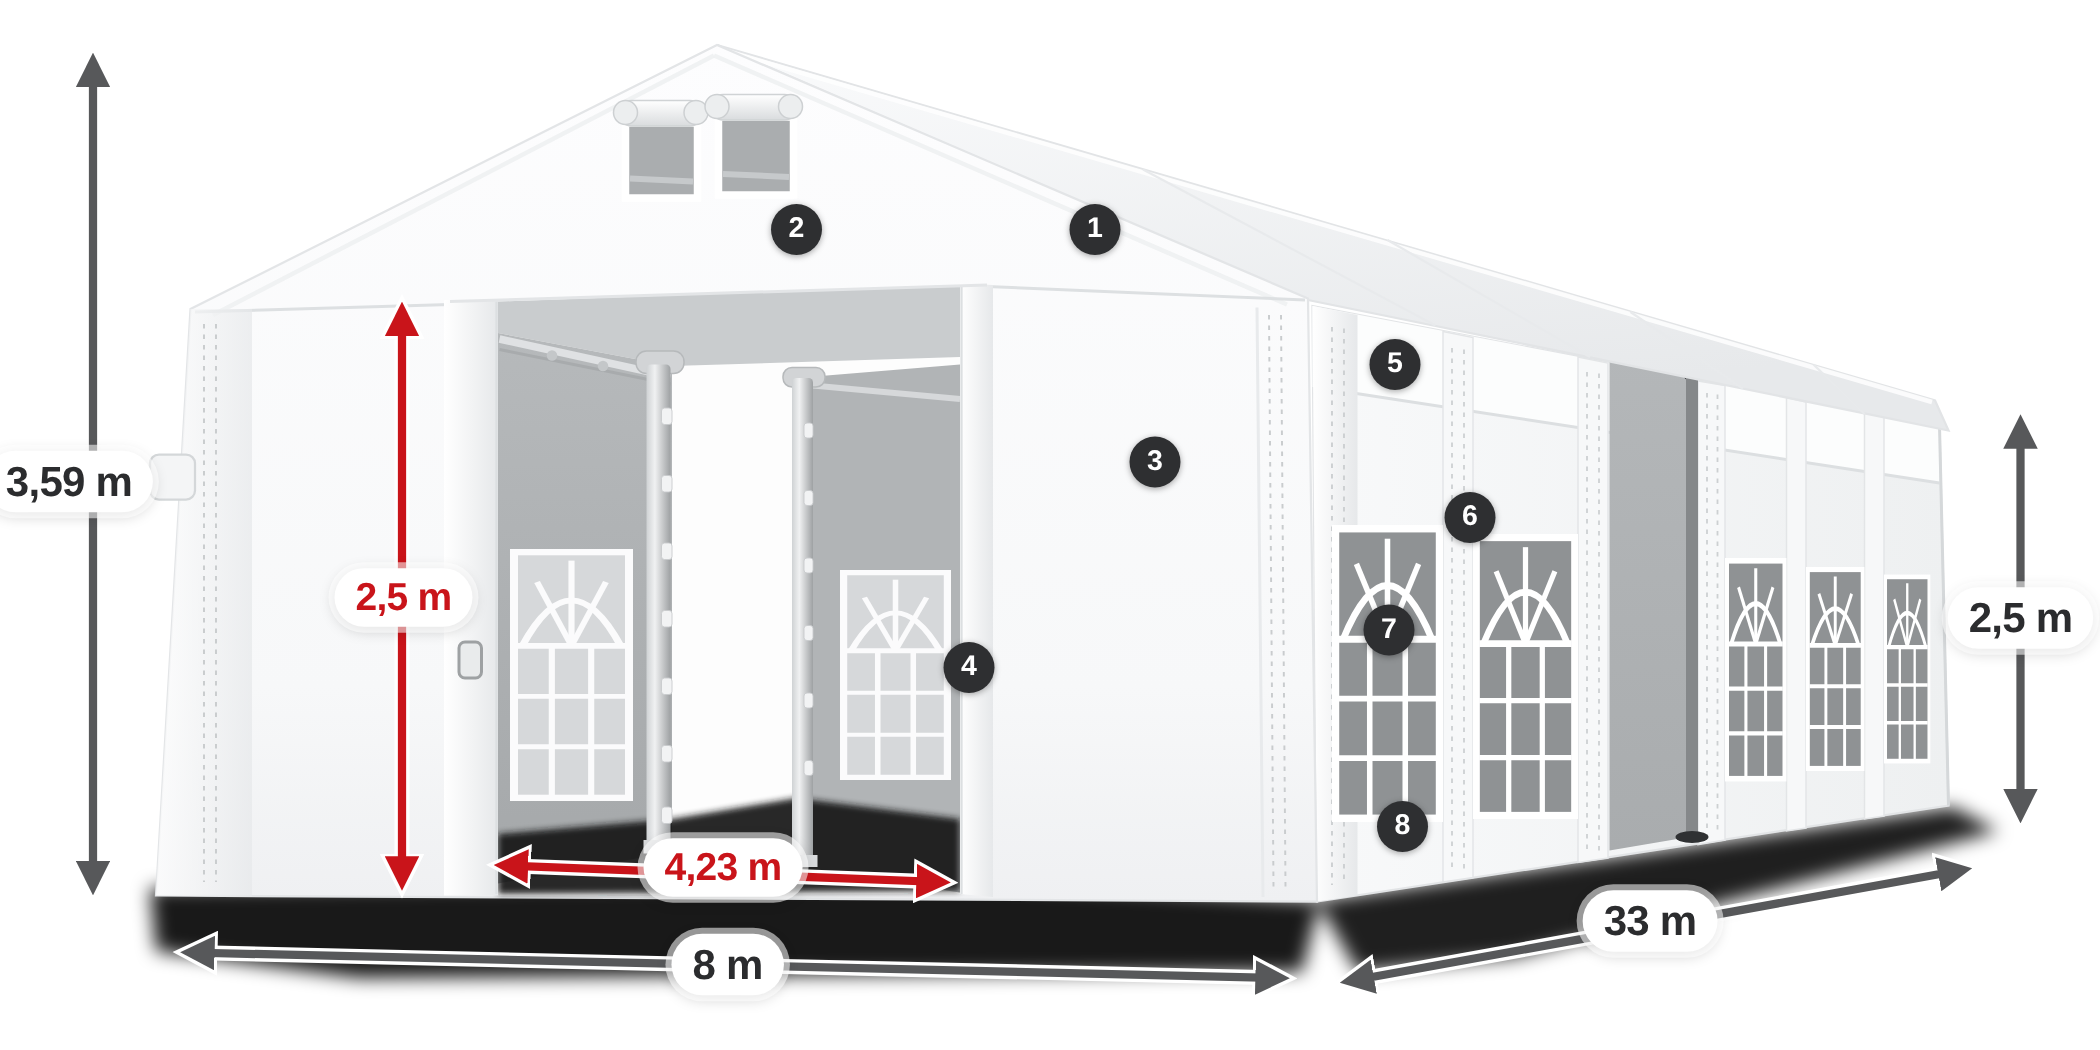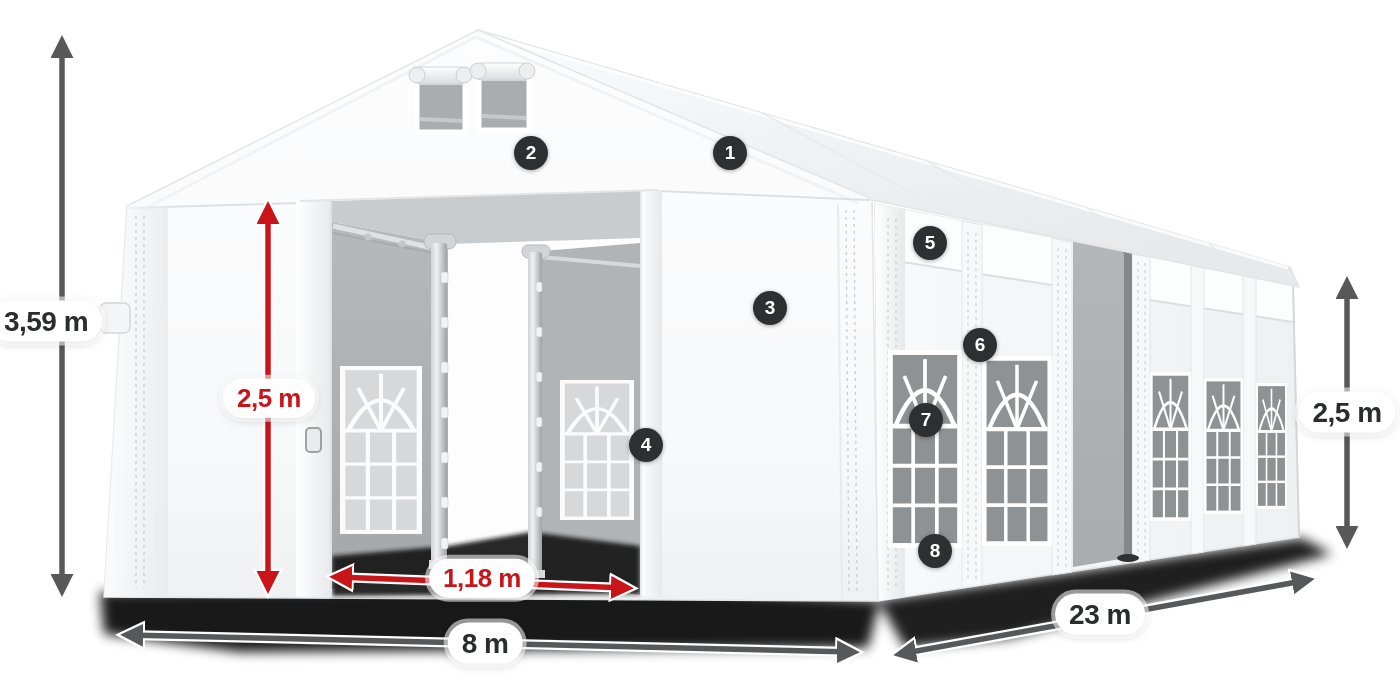--- a/index.html
+++ b/index.html
@@ -287,23 +287,23 @@
     </g>
     <g>
       <line class="cas" x1="1347" y1="283" x2="1347" y2="542" marker-start="url(#mw)" marker-end="url(#mw)"></line>
       <line class="lnD" x1="1347" y1="283" x2="1347" y2="542" marker-start="url(#md)" marker-end="url(#md)"></line>
     </g>
   </g>
 </svg>
 
 <div class="pill" style="left:46px;top:321px;">3,59 m</div>
 <div class="pill red" style="left:269px;top:398px;">2,5 m</div>
-<div class="pill red" style="left:482px;top:578px;">1,18 m</div>
+<div class="pill red" style="left:482px;top:578px;">4,23 m</div>
 <div class="pill" style="left:485px;top:643px;">8 m</div>
-<div class="pill" style="left:1100px;top:614px;">23 m</div>
+<div class="pill" style="left:1100px;top:614px;">33 m</div>
 <div class="pill" style="left:1347px;top:412px;">2,5 m</div>
 
 <div class="badge" style="left:730px;top:153px;">1</div>
 <div class="badge" style="left:531px;top:153px;">2</div>
 <div class="badge" style="left:770px;top:308px;">3</div>
 <div class="badge" style="left:646px;top:445px;">4</div>
 <div class="badge" style="left:930px;top:243px;">5</div>
 <div class="badge" style="left:980px;top:345px;">6</div>
 <div class="badge" style="left:926px;top:420px;">7</div>
 <div class="badge" style="left:935px;top:551px;">8</div>

